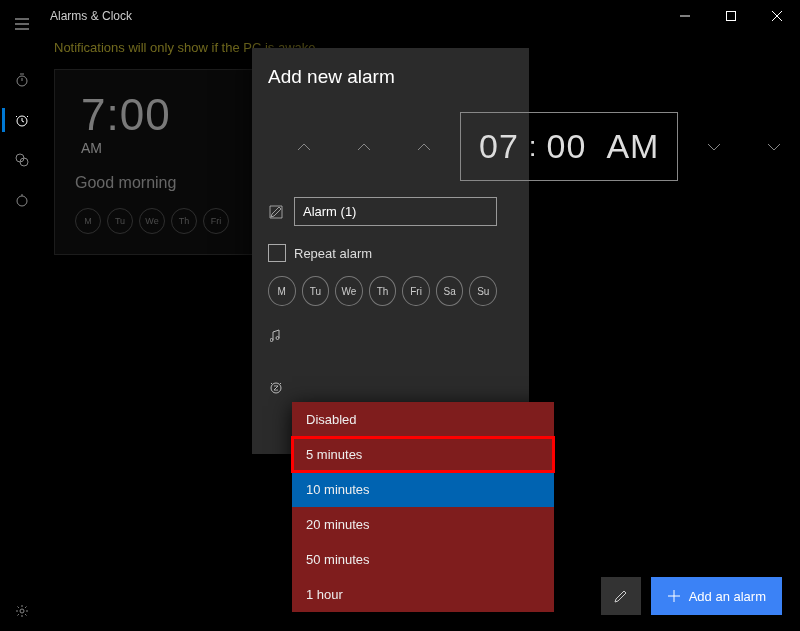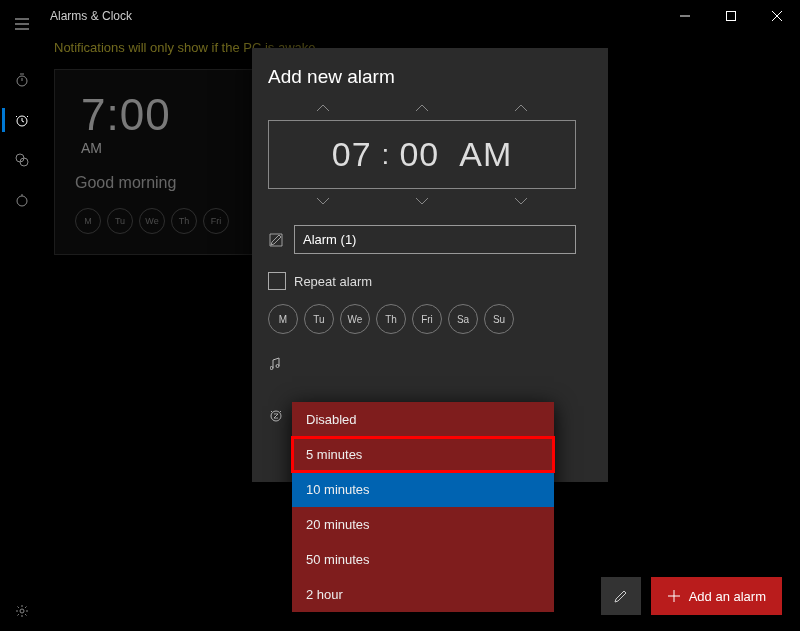--- a/index.html
+++ b/index.html
@@ -29,34 +29,34 @@
 .time-ampm { font-size: 14px; margin-left: 6px; }
 .countdown { font-size: 11px; color: #999; display: flex; align-items: center; margin-top: 4px; }
 .countdown svg { width: 12px; height: 12px; margin-right: 5px; }
 .greeting { font-size: 16px; color: #bbb; margin-top: 18px; }
 .day-row { display: flex; gap: 6px; margin-top: 16px; }
 .day-chip { width: 26px; height: 26px; border: 1px solid #555; border-radius: 50%; display: flex; align-items: center; justify-content: center; font-size: 9px; color: #888; }
 
 
 .bottom-actions { position: absolute; right: 18px; bottom: 16px; display: flex; gap: 10px; }
 .edit-btn { width: 40px; height: 38px; background: #333; display: flex; align-items: center; justify-content: center; cursor: pointer; }
-.add-btn { height: 38px; background: #b91c1c; color: #fff; display: flex; align-items: center; padding: 0 16px; font-size: 13px; cursor: pointer; }
+.add-btn { height: 38px; background: #3b82f6; color: #fff; display: flex; align-items: center; padding: 0 16px; font-size: 13px; cursor: pointer; }
 .add-btn svg { width: 14px; height: 14px; margin-right: 8px; }
 
 
-.dialog { position: absolute; left: 252px; top: 48px; width: 356px; background: #2b2b2b; padding: 18px 32px 60px 16px; box-shadow: 0 0 30px rgba(0,0,0,0.8); z-index: 10; }
+.dialog { position: absolute; left: 252px; top: 48px; width: 277px; background: #2b2b2b; padding: 18px 32px 60px 16px; box-shadow: 0 0 30px rgba(0,0,0,0.8); z-index: 10; }
 .dialog-title { font-size: 19px; font-weight: 400; margin-bottom: 16px; color: #fff; }
-.time-picker { display: flex; flex-direction: column; align-items: center; }
+.time-picker { display: flex; align-items: center; }
 .chevron-row { display: flex; justify-content: space-around; width: 100%; padding: 0 6px; }
 .chevron { width: 60px; display: flex; justify-content: center; color: #888; cursor: pointer; }
 .time-box { border: 1px solid #888; display: flex; align-items: center; justify-content: center; padding: 14px 8px; width: 100%; margin: 8px 0; }
 .time-seg { font-size: 34px; font-weight: 300; color: #ddd; letter-spacing: 1px; padding: 0 10px; }
 .time-colon { font-size: 28px; color: #ddd; }
 
-.field-row { display: flex; align-items: center; margin-top: 20px; gap: 10px; }
+.field-row { display: flex; align-items: center; margin-top: 8px; gap: 10px; }
 .field-icon { width: 16px; color: #bbb; flex-shrink: 0; display: flex; justify-content: center; }
 .name-input { flex: 1; background: transparent; border: 1px solid #999; padding: 6px 8px; color: #fff; font-size: 13px; }
 
 .checkbox-row { display: flex; align-items: center; margin-top: 18px; gap: 8px; }
 .checkbox { width: 18px; height: 18px; border: 1.5px solid #aaa; }
 .checkbox-label { font-size: 13px; color: #ddd; }
 
 .day-row-dialog { display: flex; gap: 6px; margin-top: 14px; }
 .day-chip-dialog { width: 30px; height: 30px; border: 1px solid #777; border-radius: 50%; display: flex; align-items: center; justify-content: center; font-size: 10px; color: #ccc; cursor: pointer; }
 
@@ -248,14 +248,14 @@
     </div>
   </div>
 </div>
 
 <div class="dropdown">
   <div class="dropdown-item">Disabled</div>
   <div class="dropdown-item highlighted">5 minutes</div>
   <div class="dropdown-item selected">10 minutes</div>
   <div class="dropdown-item">20 minutes</div>
   <div class="dropdown-item">50 minutes</div>
-  <div class="dropdown-item">2 hour</div>
+  <div class="dropdown-item">1 hour</div>
 </div>
 
 </body></html>

